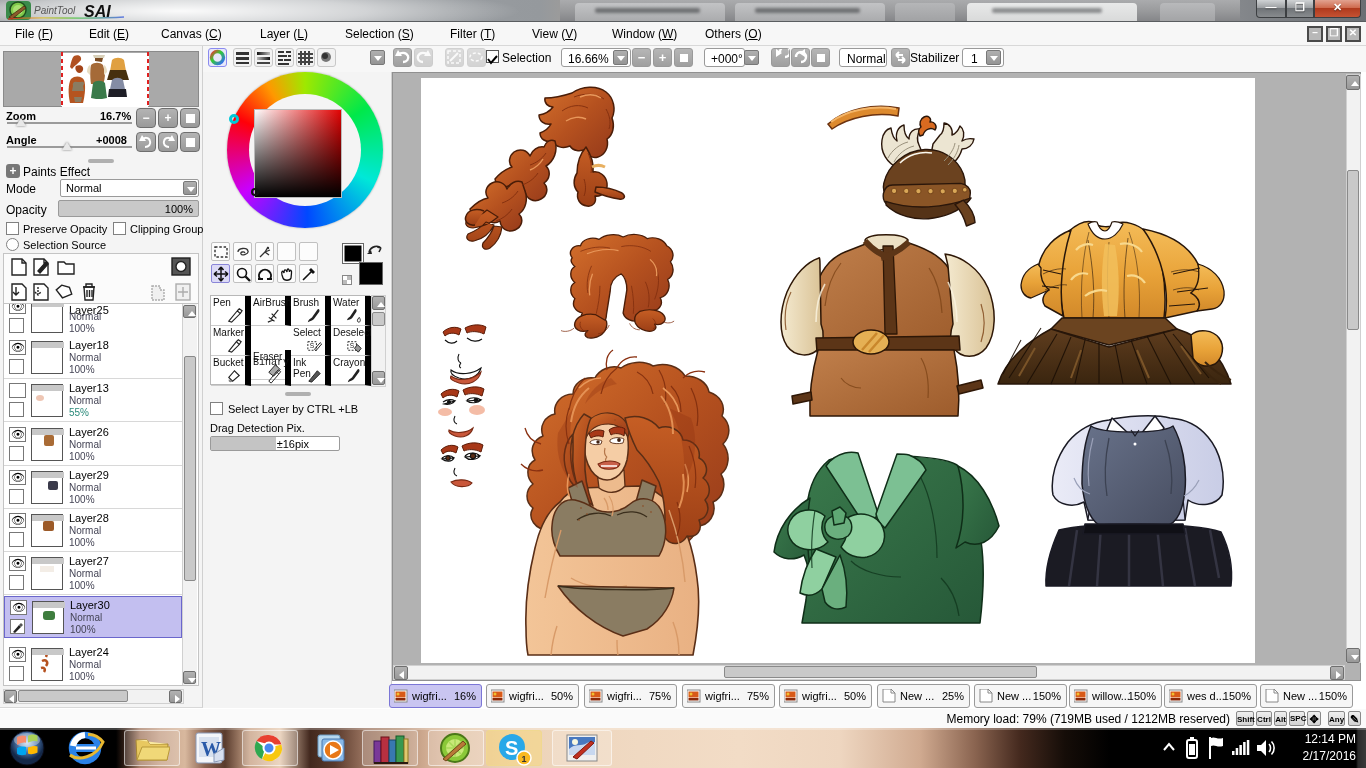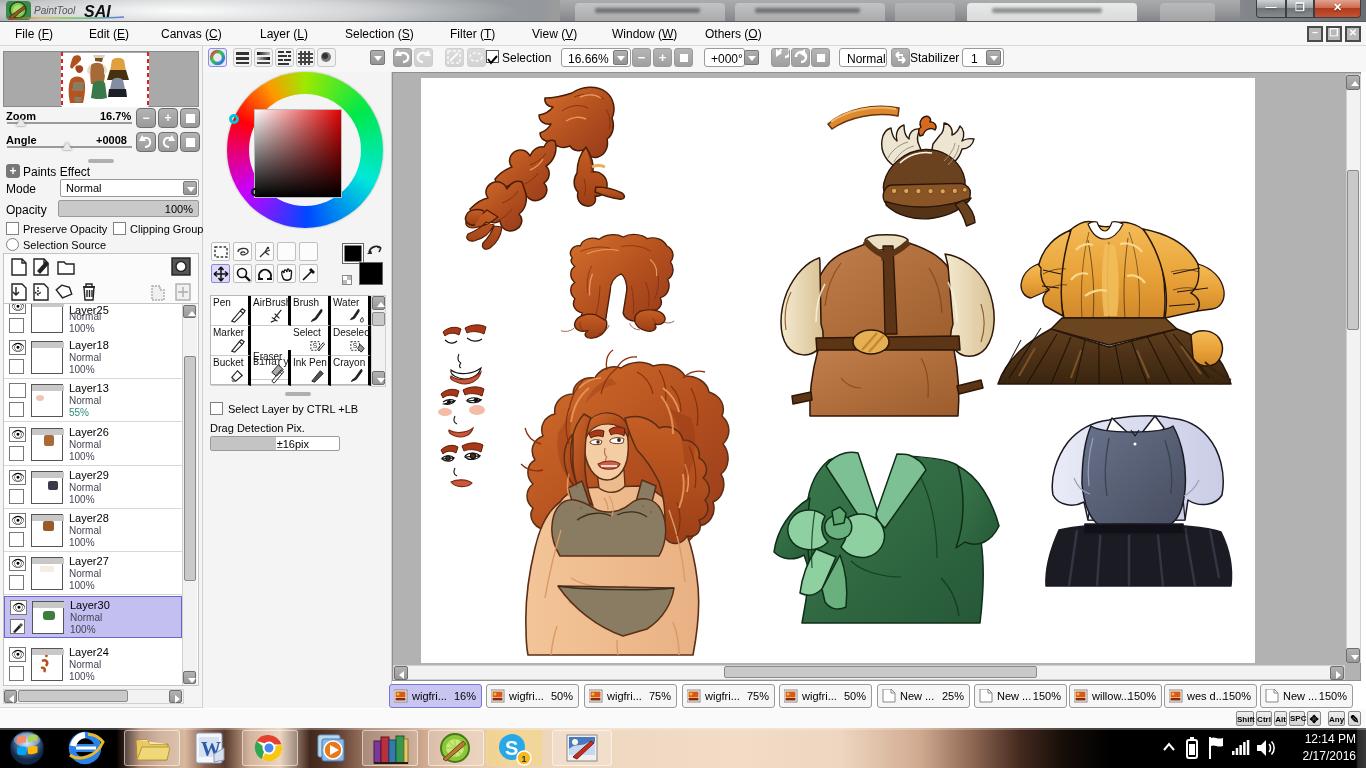--- a/index.html
+++ b/index.html
@@ -39,21 +39,21 @@
 .sqbtn{position:absolute;width:20px;height:20px;border-radius:4px;border:1px solid #6f6f6f;background:linear-gradient(180deg,#b4b4b4,#9a9a9a);}
 .sqbtn i{position:absolute;left:0;right:0;top:2px;text-align:center;font-style:normal;color:#fff;font-weight:bold;font-size:12px;}
 .sliderline{position:absolute;height:2px;background:#9a9a9a;}
 .slidertri{position:absolute;width:0;height:0;border-left:5px solid transparent;border-right:5px solid transparent;border-bottom:8px solid #e8e8e8;filter:drop-shadow(0 0 1px #777);}
 .ck{position:absolute;width:13px;height:13px;background:#fff;border:1px solid #808080;}
 .panelbox{position:absolute;background:#fbfbfb;border:1px solid #c4c4c4;}
 .ltxt{position:absolute;font-size:11px;color:#000;white-space:nowrap;}
 
 .mtb{position:absolute;width:19px;height:19px;background:#fcfcfc;border:1px solid #c0c0c0;border-radius:2px;}
 .mtb.sel{background:#dcdaf6;border:1px solid #8a86d8;}
-.tg{position:absolute;width:40px;height:30px;border-right:3px solid #000000;border-bottom:1px solid #ccc;}
+.tg{position:absolute;width:40px;height:30px;border-right:6px solid #000000;border-bottom:1px solid #ccc;}
 .tg span{position:absolute;left:2px;top:1px;font-size:10px;color:#111;}
 .tg svg{position:absolute;right:1px;bottom:0;width:19px;height:19px;}
 
 .lay{position:absolute;left:0;width:178px;height:42px;border-bottom:1px solid #d8d8d8;background:#fff;}
 .lay.sel{background:#c3bff0;border:1px solid #6a66cc;}
 .leye{position:absolute;left:5px;top:3px;width:17px;height:15px;background:#fff;border:1px solid #777;}
 .leye:after{content:"👁";position:absolute;left:1px;top:0px;font-size:11px;}
 .leye[data-off]:after{content:"";}
 .lck{position:absolute;left:5px;top:22px;width:15px;height:15px;background:#fff;border:1px solid #777;}
 .lth{position:absolute;left:27px;top:4px;width:32px;height:33px;background:#fff;border:1px solid #555;}
@@ -1005,20 +1005,21 @@
         <svg class="ticon">
           <path d="M1 0 L9 0 L13 4 L13 13 L1 13 Z" fill="#fff" stroke="#888"></path>
           <path d="M9 0 L9 4 L13 4" fill="none" stroke="#888"></path>
         </svg>
         <span class="nm">New ...</span>
         <span class="pct">150%</span>
       </div>
 </div>
 
 <div class="abs" id="statusbar">
+  <span style="position:absolute;left:830px;top:3px;width:400px;text-align:right;font-size:12px;">Memory load: 79% (719MB used / 1212MB reserved)</span>
   <span class="kbtn" style="left:1236px;width:18px;padding-top:3px;">Shift</span>
   <span class="kbtn" style="left:1256px;width:16px;padding-top:3px;">Ctrl</span>
   <span class="kbtn" style="left:1274px;width:13px;padding-top:3px;">Alt</span>
   <span class="kbtn" style="left:1289px;width:16px;padding-top:2px;">SPC</span>
   <span class="kbtn" style="left:1307px;width:14px;padding-top:1px;font-size:11px;">✥</span>
   <span class="kbtn" style="left:1328px;width:17px;padding-top:3px;">Any</span>
   <span class="kbtn" style="left:1348px;width:13px;padding-top:1px;font-size:11px;">✎</span>
 </div>
 
 <div class="abs" id="taskbar">

